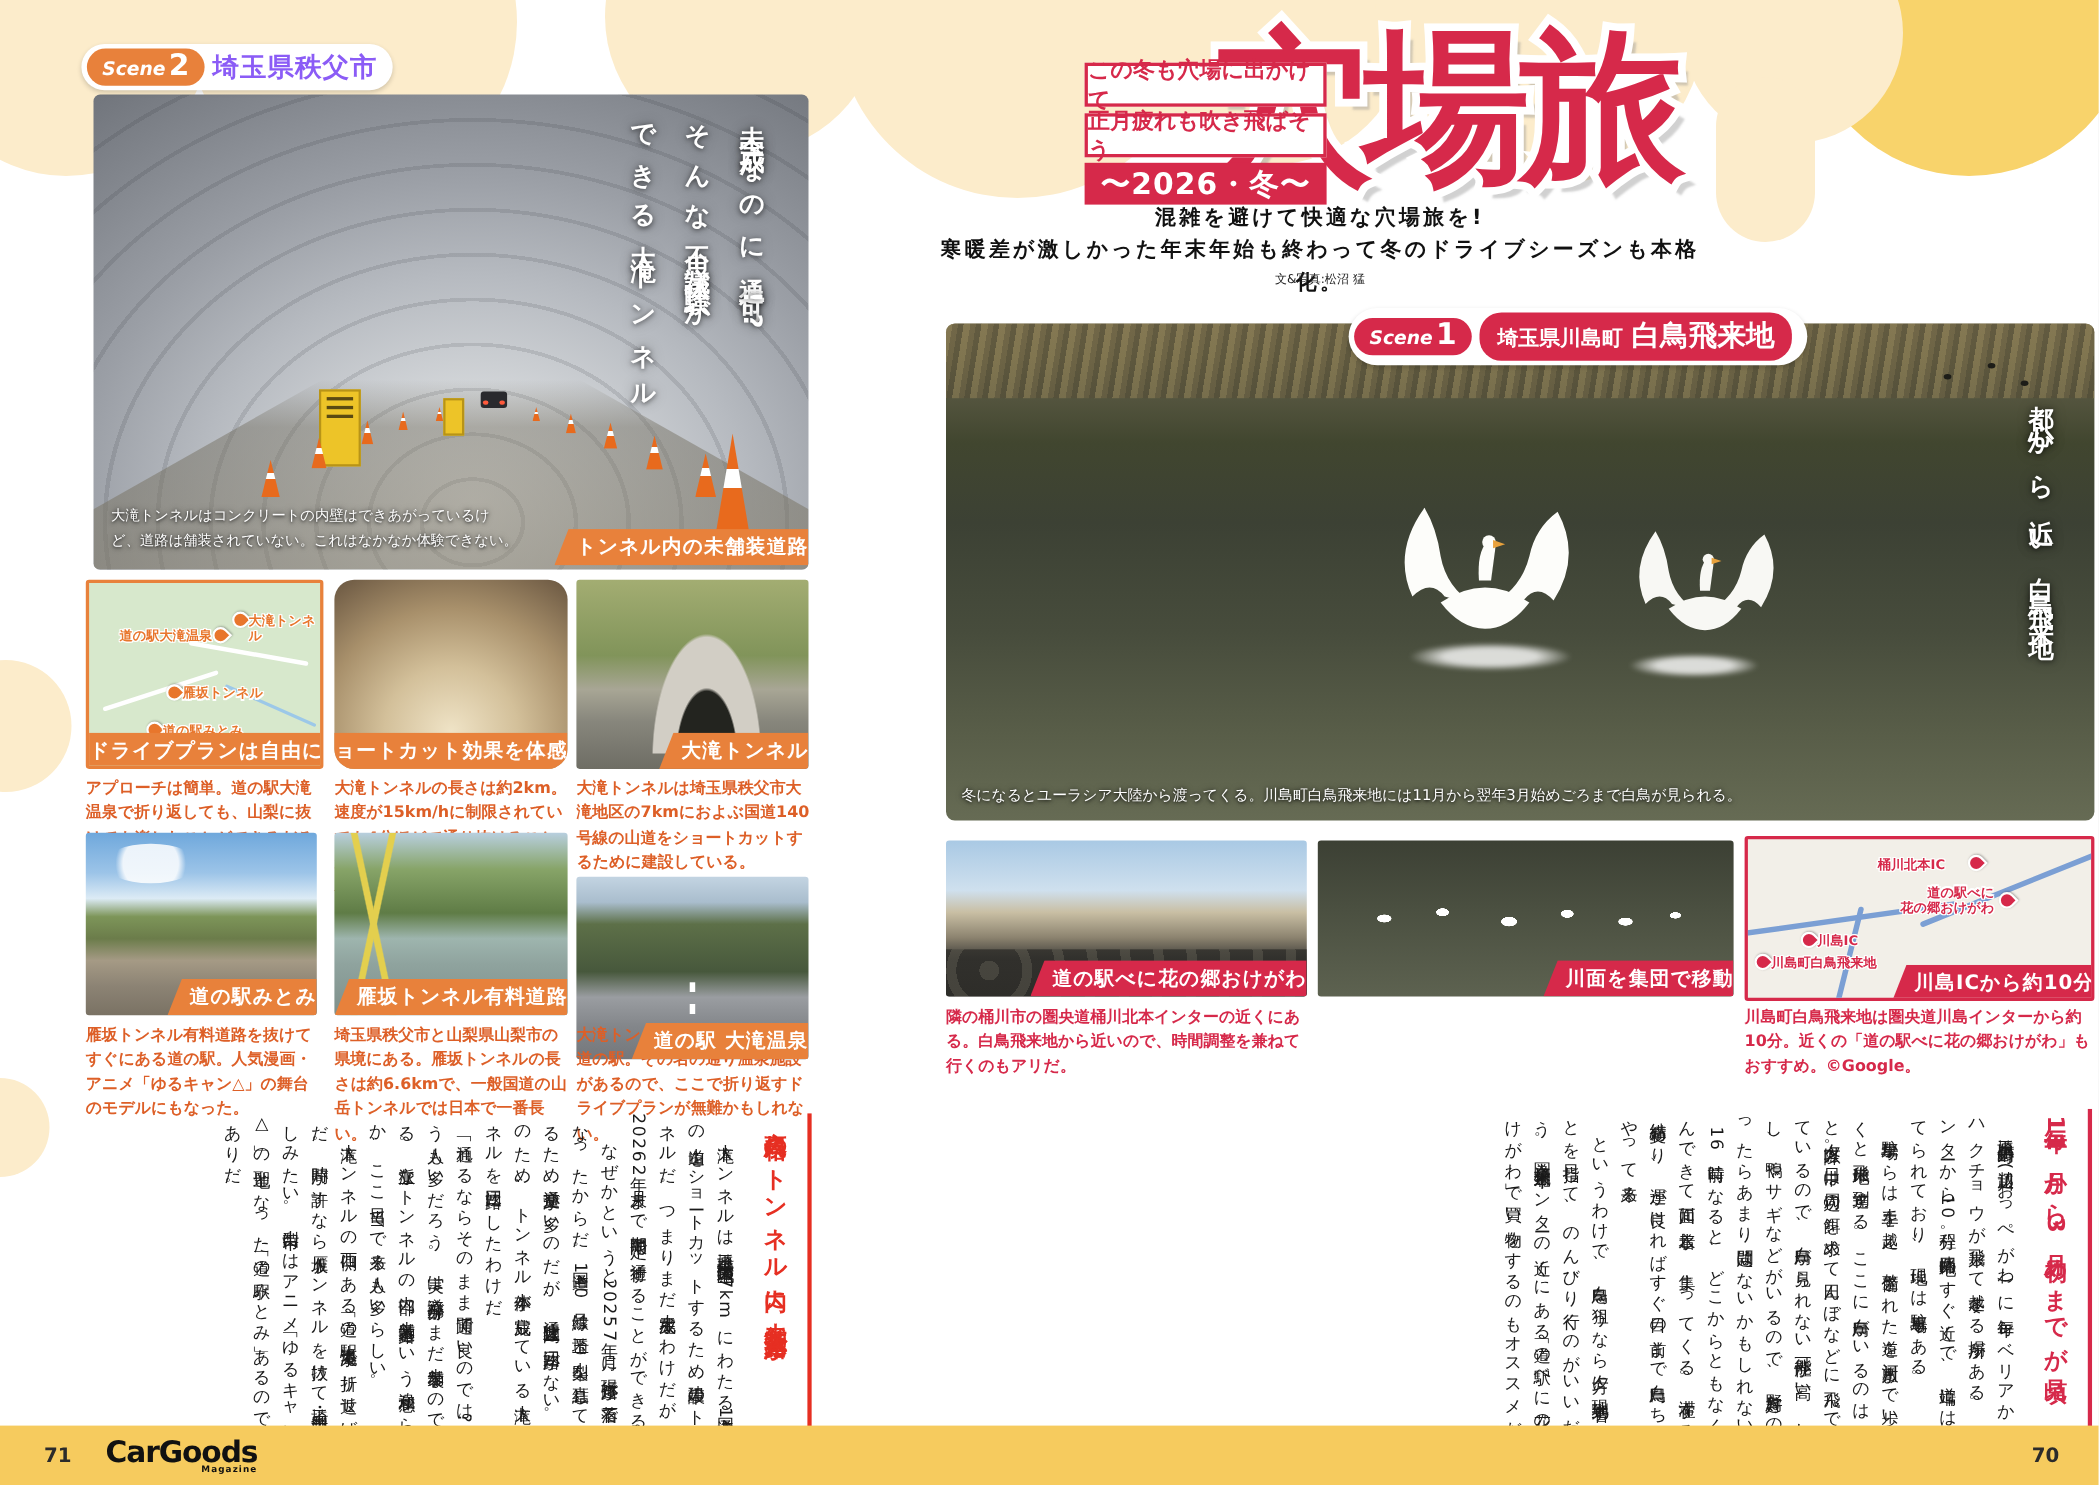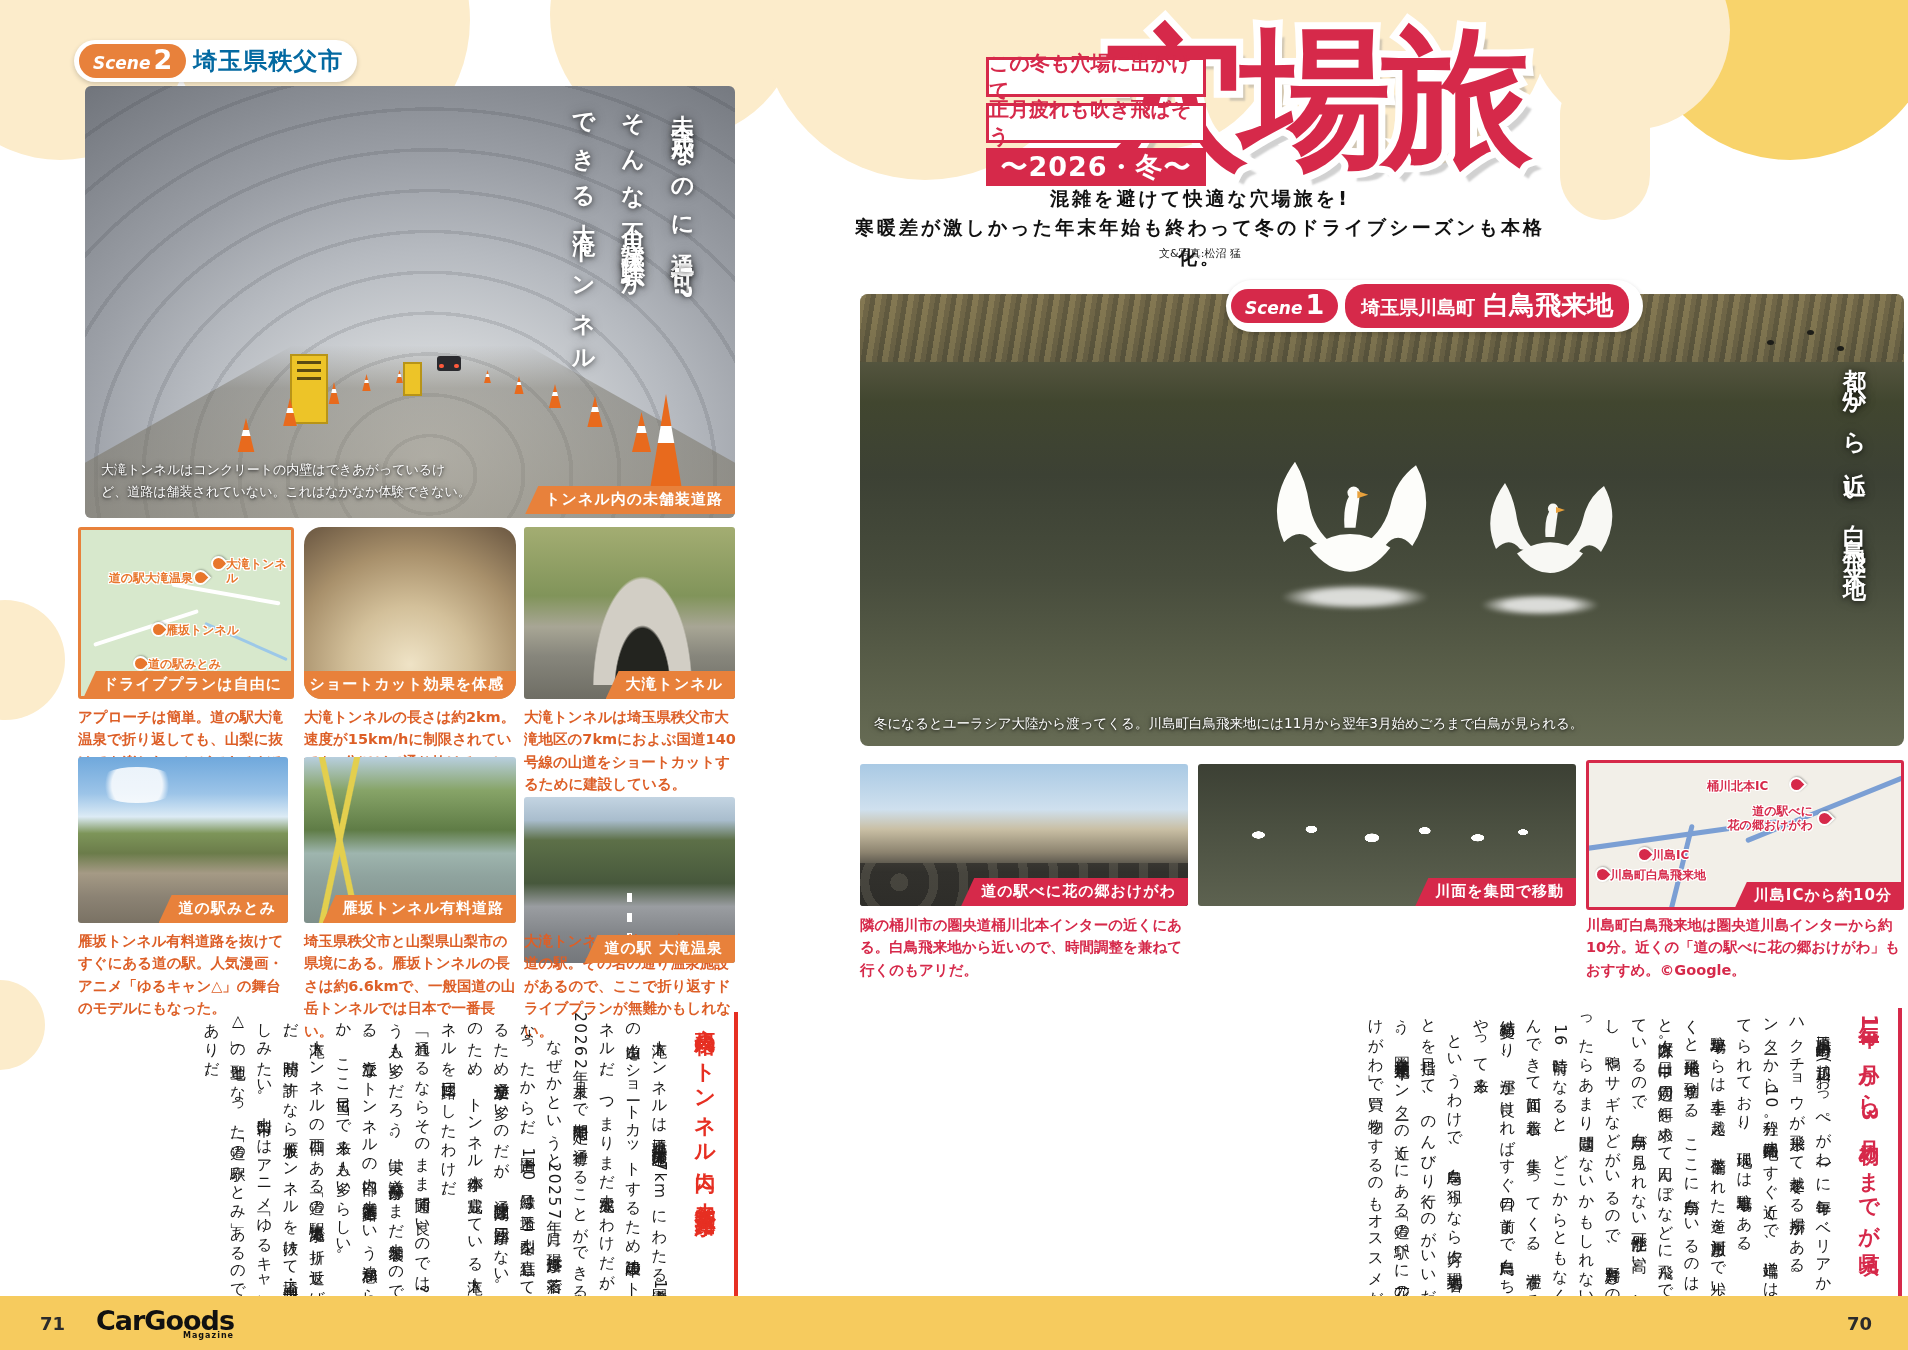--- a/index.html
+++ b/index.html
@@ -14,21 +14,21 @@
   .logo{position:absolute;left:96px;bottom:10px;color:#111;font-weight:900;font-size:27px;letter-spacing:-1px;line-height:1;}
   .logo small{display:block;text-align:right;font-size:8px;font-weight:600;letter-spacing:1px;margin-top:-2px;}
   
   .badge{position:absolute;display:flex;align-items:center;gap:7px;background:#fff;border-radius:26px;
          padding:4px 14px 4px 5px;box-shadow:0 2px 5px rgba(0,0,0,.18);z-index:5;}
   .badge .pill{display:flex;align-items:baseline;gap:3px;color:#fff;border-radius:20px;padding:4px 14px 5px 14px;}
   .badge .pill .sc{font-style:italic;font-weight:bold;font-size:17px;}
   .badge .pill .num{font-weight:900;font-size:27px;line-height:.9;}
   .badge.orange .pill{background:#e8813b;}
   .badge.red .pill{background:#d6294a;}
-  .badge .loc{font-weight:900;font-size:24px;color:#0369a1;letter-spacing:1px;}
+  .badge .loc{font-weight:900;font-size:24px;color:#8b5cf6;letter-spacing:1px;}
   .badge.red .locbox{background:#d6294a;color:#fff;border-radius:20px;padding:4px 16px 5px 16px;display:flex;align-items:baseline;gap:8px;}
   .badge.red .locbox .a{font-size:19px;font-weight:bold;}
   .badge.red .locbox .b{font-size:26px;font-weight:900;}
   
   .photo{position:absolute;border-radius:6px;overflow:hidden;}
   .hero-tunnel{left:85px;top:86px;width:650px;height:432px;
     background:radial-gradient(ellipse 120% 150% at 53% 86%,#eceded 0%,#d2d5d8 16%,#b6bac0 32%,#9b9fa6 46%,#84888f 60%,#6b6f76 76%,#54585f 100%);}
   .hero-tunnel::before{content:'';position:absolute;inset:0;
     background:repeating-radial-gradient(ellipse 125% 160% at 53% 90%,rgba(35,38,44,0) 0 44px,rgba(35,38,44,.12) 44px 48px);}
   .hero-tunnel::after{content:'';position:absolute;inset:0;
@@ -39,22 +39,22 @@
   .sign{position:absolute;z-index:3;background:#edc428;border:2px solid #b89417;}
   .sign i{display:block;height:3px;background:#5a4a12;margin:5px 5px 0 5px;}
   .car{position:absolute;z-index:2;width:24px;height:15px;background:#2a2a2e;border-radius:3px;}
   .car::before,.car::after{content:'';position:absolute;bottom:3px;width:5px;height:4px;background:#ff5a3c;border-radius:2px;}
   .car::before{left:2px;} .car::after{right:2px;}
   .vheadline{position:absolute;z-index:4;writing-mode:vertical-rl;color:#fff;font-weight:bold;
     text-shadow:0 1px 5px rgba(0,0,0,.6),0 0 12px rgba(0,0,0,.35);}
   .hero-tunnel .vheadline{top:10px;right:28px;font-size:23px;letter-spacing:10px;line-height:2.15;}
   .photo-cap{position:absolute;z-index:4;color:#fff;font-size:13px;line-height:1.65;
     text-shadow:0 1px 3px rgba(0,0,0,.8),0 0 6px rgba(0,0,0,.6);}
-  .tag{position:absolute;z-index:5;color:#fff;font-size:15px;font-weight:bold;letter-spacing:1px;
-       padding:4px 12px 5px 20px;clip-path:polygon(13px 0,100% 0,100% 100%,0 100%);white-space:nowrap;}
+  .tag{position:absolute;z-index:5;color:#fff;font-size:18px;font-weight:bold;letter-spacing:1px;
+       padding:4px 0 5px 20px;clip-path:polygon(13px 0,100% 0,100% 100%,0 100%);white-space:nowrap;}
   .tag.orange{background:#e8813b;} .tag.red{background:#d6294a;}
   
   .thumb{position:absolute;border-radius:3px;overflow:hidden;}
   .cap{position:absolute;font-size:14.5px;line-height:1.55;font-weight:bold;}
   .cap.orange{color:#dd5f27;} .cap.red{color:#d6294a;}
   .t-map1{background:#d7e8cc;border:3px solid #e8813b;}
   .t-map2{background:#f2efe8;border:3px solid #d6294a;}
   .mline{position:absolute;background:#ffffff;border-radius:3px;}
   .mline.blue{background:#7b9fd4;}
   .mline.riv{background:#9cc8e8;}

